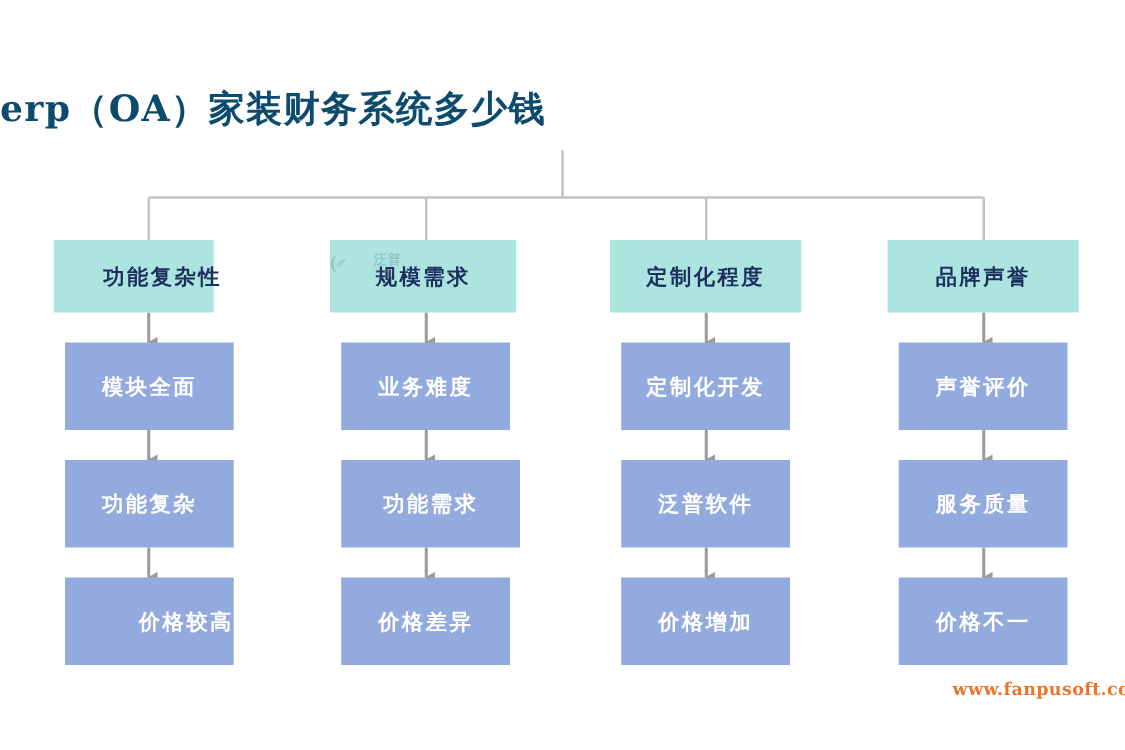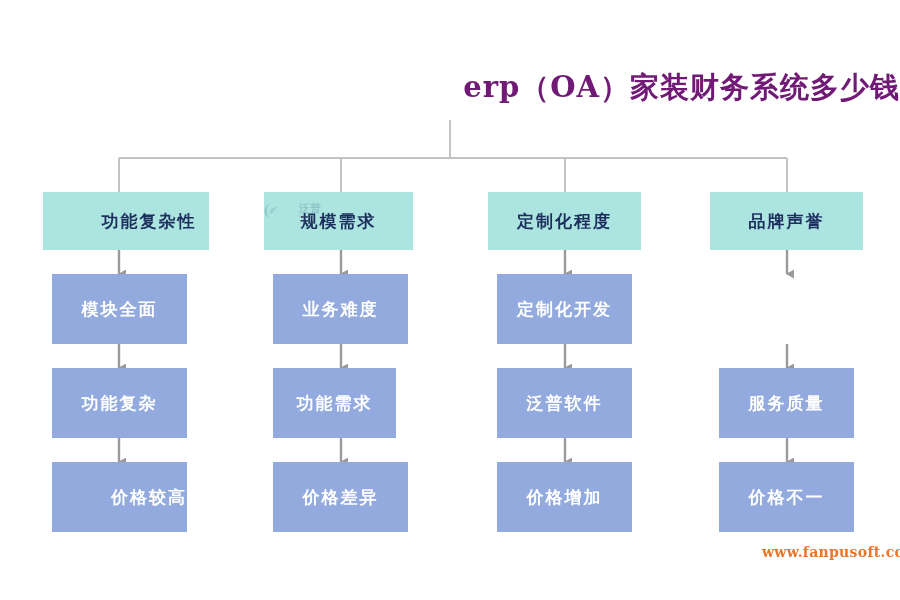--- a/index.html
+++ b/index.html
@@ -17,25 +17,25 @@
     background: #ffffff;
     overflow: hidden;
   }
 
   
   .title {
     position: absolute;
     left: 0;
     top: 68px;
     width: 900px;
-    text-align: right;
+    text-align: left;
     font-family: "DejaVu Serif", "Liberation Serif", serif;
     font-size: 29px;
     font-weight: bold;
-    color: #701a75;
+    color: #0c4a6e;
     letter-spacing: 1px;
     white-space: nowrap;
   }
 
   
   .connectors {
     position: absolute;
     left: 0;
     top: 0;
     width: 900px;
@@ -173,40 +173,40 @@
       <line x1="565" y1="250" x2="565" y2="274"></line>
       <line x1="565" y1="344" x2="565" y2="368"></line>
       <line x1="565" y1="438" x2="565" y2="462"></line>
 
       <line x1="787" y1="250" x2="787" y2="274"></line>
       <line x1="787" y1="344" x2="787" y2="368"></line>
       <line x1="787" y1="438" x2="787" y2="462"></line>
     </g>
   </svg>
 
-  <div class="node node-head" style="left:43px;  top:192px; width:166px; height:58px;padding-left:46px;">
+  <div class="node node-head" style="left:43px;  top:192px; width:128px; height:58px;padding-left:46px;">
     <span>功能复杂性</span>
   </div>
   <div class="node node-body" style="left:52px;  top:274px; width:135px; height:70px;font-family:Liberation Serif, serif;">
     <span>模块全面</span>
   </div>
   <div class="node node-body" style="left:52px;  top:368px; width:135px; height:70px;">
     <span>功能复杂</span>
   </div>
   <div class="node node-body" style="left:52px;  top:462px; width:135px; height:70px;justify-content:flex-end;">
     <span>价格较高</span>
   </div>
 
   <div class="node node-head" style="left:264px; top:192px; width:149px; height:58px;text-align:right;">
     <span>规模需求</span>
   </div>
   <div class="node node-body" style="left:273px; top:274px; width:135px; height:70px;">
     <span>业务难度</span>
   </div>
-  <div class="node node-body" style="left:273px; top:368px; width:123px; height:70px;">
+  <div class="node node-body" style="left:273px; top:368px; width:143px; height:70px;">
     <span>功能需求</span>
   </div>
   <div class="node node-body" style="left:273px; top:462px; width:135px; height:70px;">
     <span>价格差异</span>
   </div>
 
   <div class="node node-head" style="left:488px; top:192px; width:153px; height:58px;">
     <span>定制化程度</span>
   </div>
   <div class="node node-body" style="left:497px; top:274px; width:135px; height:70px;">
@@ -214,20 +214,23 @@
   </div>
   <div class="node node-body" style="left:497px; top:368px; width:135px; height:70px;">
     <span>泛普软件</span>
   </div>
   <div class="node node-body" style="left:497px; top:462px; width:135px; height:70px;">
     <span>价格增加</span>
   </div>
 
   <div class="node node-head" style="left:710px; top:192px; width:153px; height:58px;">
     <span>品牌声誉</span>
+  </div>
+  <div class="node node-body" style="left:719px; top:274px; width:135px; height:70px;">
+    <span>声誉评价</span>
   </div>
   <div class="node node-body" style="left:719px; top:368px; width:135px; height:70px;">
     <span>服务质量</span>
   </div>
   <div class="node node-body" style="left:719px; top:462px; width:135px; height:70px;">
     <span>价格不一</span>
   </div>
 
   <div class="watermark">
     <svg class="wm-mark" viewBox="0 0 32 32">

